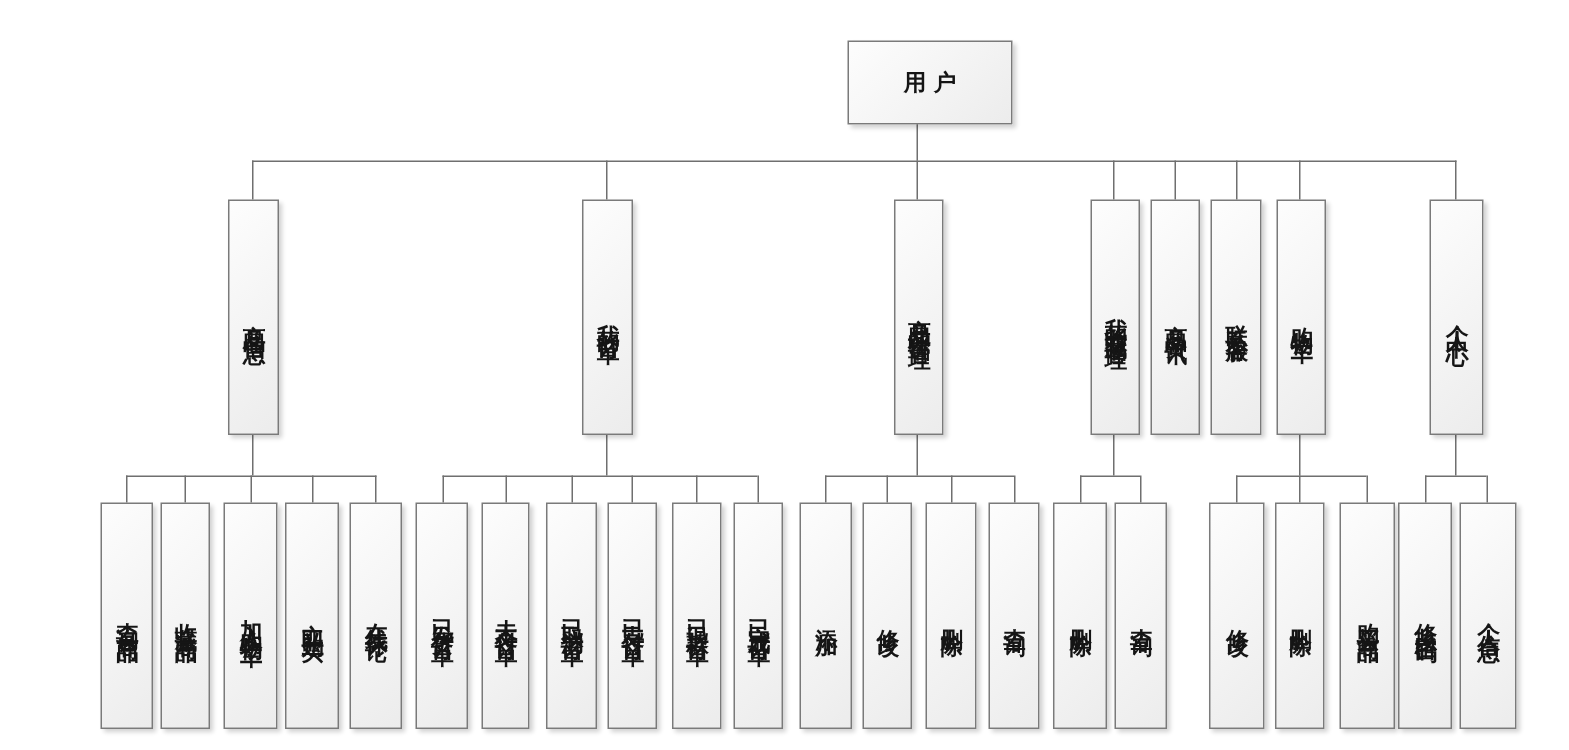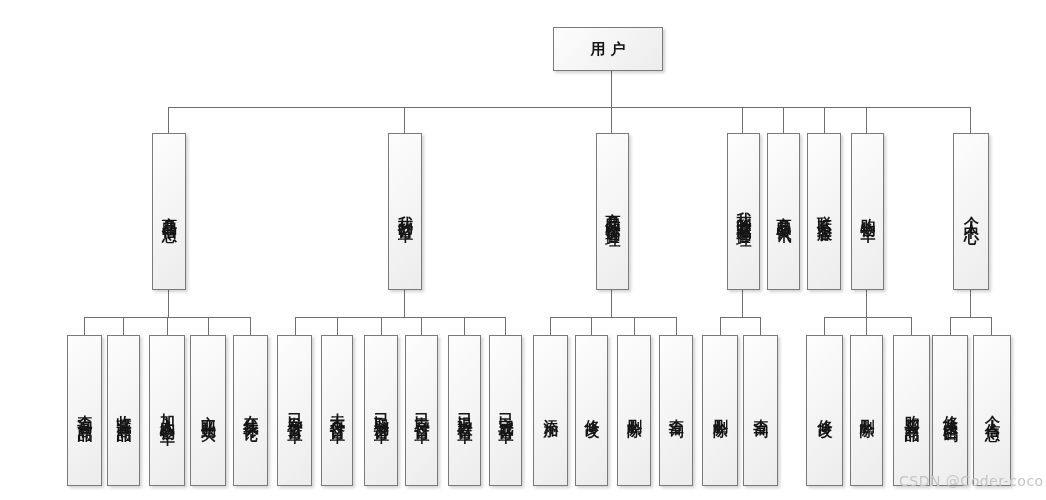--- a/index.html
+++ b/index.html
@@ -77,21 +77,21 @@
   <div class="hline" style="left:824px;top:317px;width:87px;"></div>
   <div class="vline" style="left:824px;top:317px;height:18px;"></div>
   <div class="vline" style="left:866px;top:317px;height:18px;"></div>
   <div class="vline" style="left:911px;top:317px;height:18px;"></div>
 
   <div class="vline" style="left:970px;top:290px;height:27px;"></div>
   <div class="hline" style="left:950px;top:317px;width:41px;"></div>
   <div class="vline" style="left:950px;top:317px;height:18px;"></div>
   <div class="vline" style="left:991px;top:317px;height:18px;"></div>
 
-  <div class="node hnode" style="left:553px;top:27px;width:110px;height:44px;">用户</div>
+  <div class="node hnode" style="left:565px;top:27px;width:110px;height:56px;">用户</div>
 
   <div class="node vnode" style="left:152px;top:133px;width:34px;height:157px;">商品信息</div>
   <div class="node vnode" style="left:388px;top:133px;width:34px;height:157px;">我的订单</div>
   <div class="node vnode" style="left:596px;top:133px;width:33px;height:157px;">商品评价管理</div>
   <div class="node vnode" style="left:727px;top:133px;width:33px;height:157px;">我的收藏管理</div>
   <div class="node vnode" style="left:767px;top:133px;width:33px;height:157px;">商品资讯</div>
   <div class="node vnode" style="left:807px;top:133px;width:34px;height:157px;">联系客服</div>
   <div class="node vnode" style="left:851px;top:133px;width:33px;height:157px;">购物车</div>
   <div class="node vnode" style="left:953px;top:133px;width:36px;height:157px;">个人中心</div>
 
@@ -116,15 +116,14 @@
   <div class="node vnode" style="left:702px;top:335px;width:36px;height:151px;">删除</div>
   <div class="node vnode" style="left:743px;top:335px;width:35px;height:151px;">查询</div>
 
   <div class="node vnode" style="left:806px;top:335px;width:37px;height:151px;">修改</div>
   <div class="node vnode" style="left:850px;top:335px;width:33px;height:151px;">删除</div>
   <div class="node vnode" style="left:893px;top:335px;width:37px;height:151px;">购买商品</div>
 
   <div class="node vnode" style="left:932px;top:335px;width:36px;height:151px;">修改密码</div>
   <div class="node vnode" style="left:973px;top:335px;width:38px;height:151px;">个人信息</div>
 
-  <div class="watermark">CSDN @Coder-coco</div>
 
 </div>
 
 </body></html>

